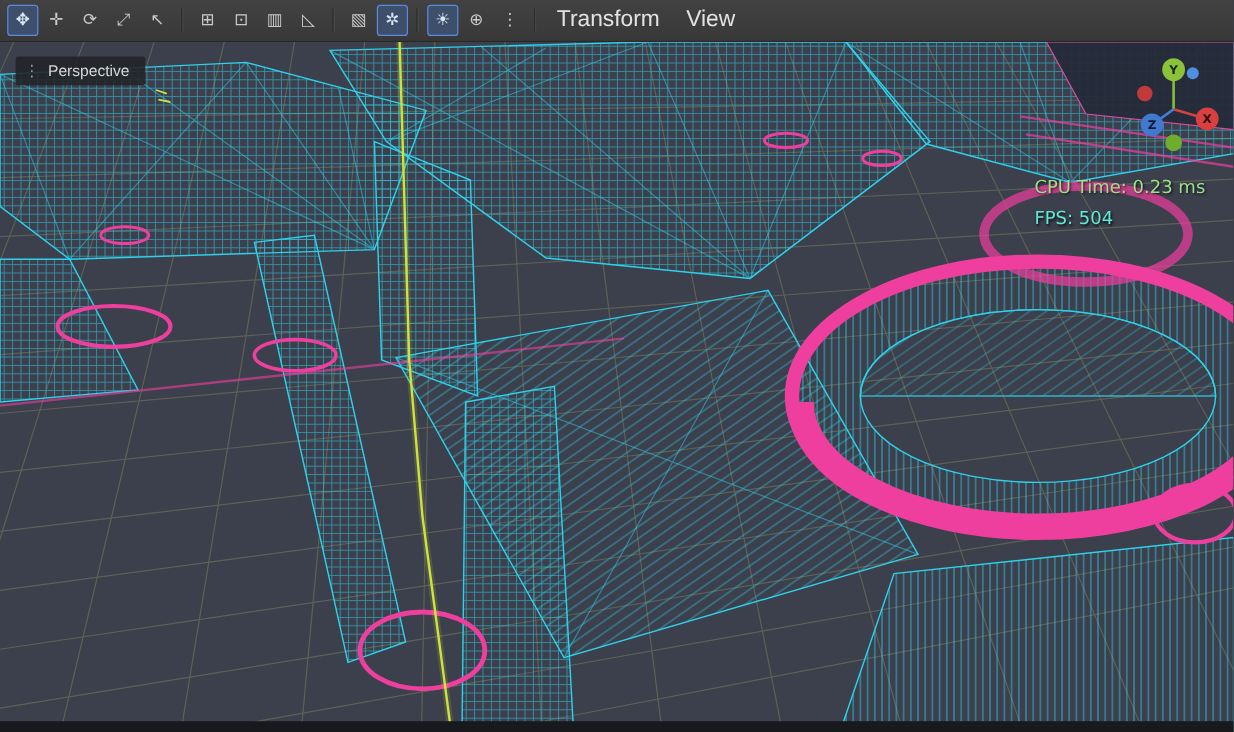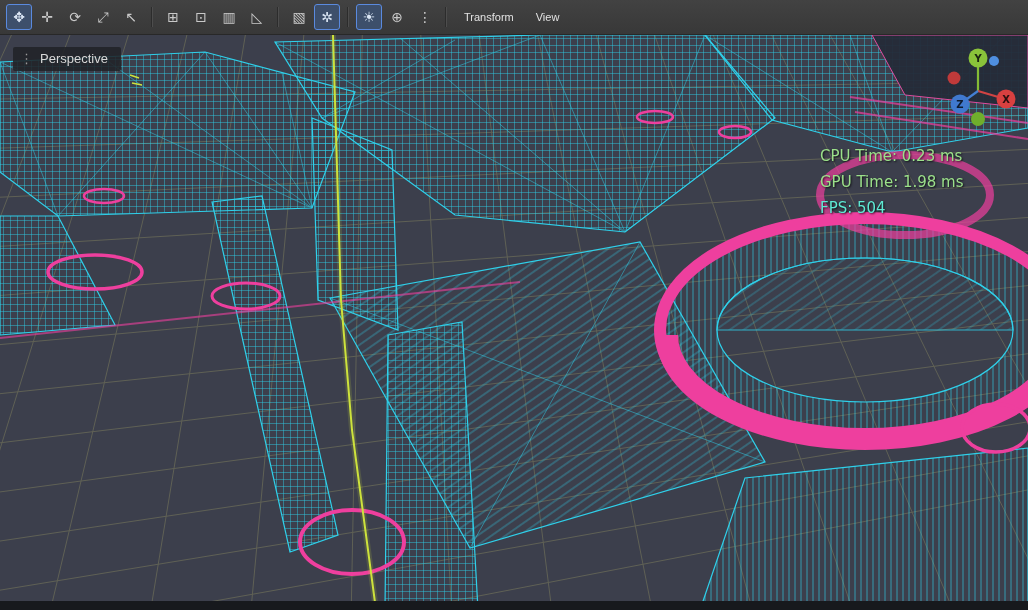--- a/index.html
+++ b/index.html
@@ -8,33 +8,33 @@
 
   
   .toolbar{position:absolute;top:0;left:0;width:1028px;height:35px;box-sizing:border-box;
            background:linear-gradient(#424242,#383838);border-bottom:1px solid #282828;
            display:flex;align-items:center;padding:0 5px;z-index:10}
   .tbtn{width:26px;height:26px;margin:0 1px;border:1px solid transparent;border-radius:3px;
         background:transparent;color:#c9c9c9;font-size:14px;line-height:24px;text-align:center;
         cursor:pointer;padding:0;font-family:"DejaVu Sans",sans-serif}
   .tbtn.sel{background:#3d4f6b;border-color:#5a8adf;color:#dbe6f5}
   .sep{width:1px;height:20px;background:#2c2c2c;border-right:1px solid #4d4d4d;margin:0 6px}
-  .menu{color:#e2e2e2;font-size:11px;padding:0 11px;height:26px;line-height:26px;
+  .menu{color:#e2e2e2;font-size:19px;padding:0 11px;height:26px;line-height:26px;
         border-radius:3px;cursor:pointer}
 
   
   .viewport{position:absolute;top:35px;left:0;width:1028px;height:575px;background:#3c3f4c;overflow:hidden}
   .scene{position:absolute;top:0;left:0}
 
   .persp{position:absolute;left:13px;top:12px;display:flex;align-items:center;gap:7px;
          background:rgba(33,35,40,.88);padding:4px 13px 5px 7px;border-radius:2px;
          color:#d8d8d8;font-size:13px;z-index:4;cursor:pointer}
   .persp .dots{color:#9a9a9a;font-size:13px}
 
-  .stats{position:absolute;left:820px;top:108px;z-index:4;font-family:"DejaVu Sans",sans-serif;
+  .stats{position:absolute;left:862px;top:108px;z-index:4;font-family:"DejaVu Sans",sans-serif;
          font-size:15px;line-height:26px;text-shadow:1px 1px 2px rgba(0,0,0,.75);white-space:nowrap}
   .stats .cpu,.stats .gpu{color:#9be08a}
   .stats .fps{color:#5eead4}
 
   .gizmo{position:absolute;right:4px;top:6px;z-index:4}
 
   .bottombar{position:absolute;left:0;bottom:0;width:1028px;height:9px;background:#17191d;z-index:6}
 </style>
 </head>
 <body>
@@ -154,21 +154,20 @@
     </g>
   </svg>
 
   <div class="persp">
     <span class="dots">⋮</span>
     <span>Perspective</span>
   </div>
 
   <div class="stats">
     <div class="cpu">CPU Time: 0.23 ms</div>
-    <div class="gpu">GPU Time: 1.98 ms</div>
     <div class="fps">FPS: 504</div>
   </div>
 
   <svg class="gizmo" width="92" height="96" viewBox="0 0 92 96">
     <g stroke-width="2.2">
       <line x1="46" y1="50" x2="46" y2="18" stroke="#85bb35"></line>
       <line x1="46" y1="50" x2="73" y2="58" stroke="#d04343"></line>
       <line x1="46" y1="50" x2="28" y2="63" stroke="#447fd4"></line>
     </g>
     <circle cx="22" cy="37" r="6.5" fill="#c03a3a"></circle>

